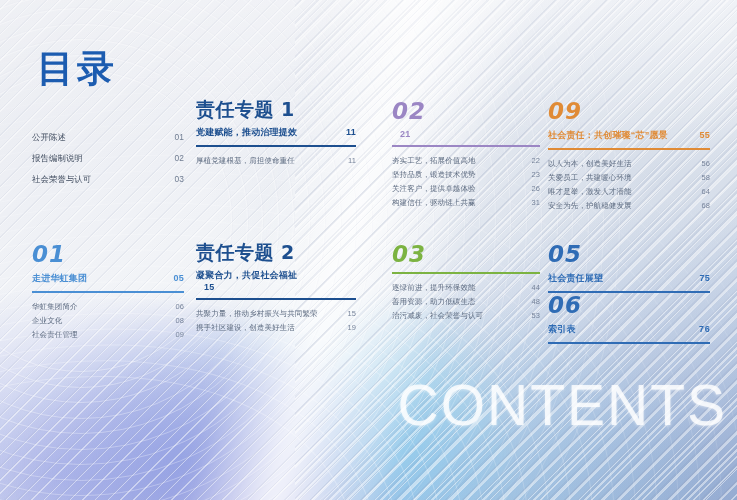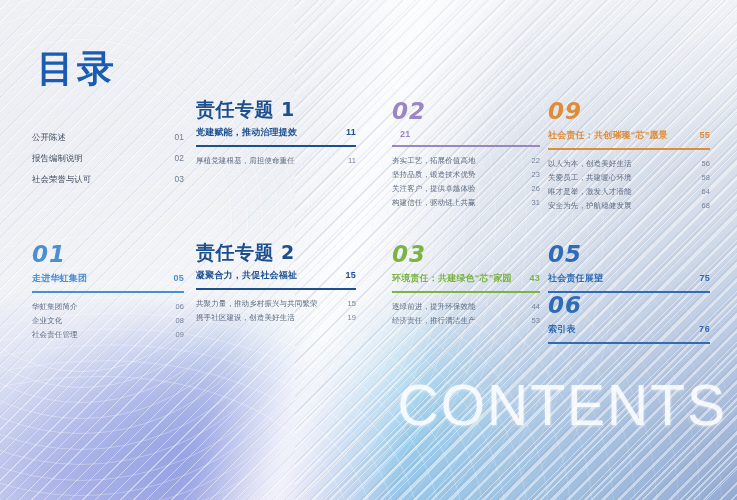--- a/index.html
+++ b/index.html
@@ -291,47 +291,47 @@
           <span>企业文化</span>
           <span class="pg">08</span>
         </div>
         <div class="sub">
           <span>社会责任管理</span>
           <span class="pg">09</span>
         </div>
       </div>
       <div class="block" style="left: 196px; top: 243px; width: 160px;">
         <div class="blk-cntitle" style="color: rgb(29, 79, 143);">责任专题 2</div>
-        <div class="row-main" style="color: rgb(29, 79, 143);">
+        <div class="row-main" style="color: rgb(29, 79, 143); flex-direction: column;">
           <span>凝聚合力，共促社会福祉</span>
           <span class="pg">15</span>
         </div>
         <div class="rule" style="background: rgb(29, 79, 143);"></div>
         <div class="sub">
           <span>共聚力量，推动乡村振兴与共同繁荣</span>
           <span class="pg">15</span>
         </div>
         <div class="sub">
           <span>携手社区建设，创造美好生活</span>
           <span class="pg">19</span>
         </div>
       </div>
       <div class="block" style="left: 392px; top: 243px; width: 148px;">
         <div class="blk-num" style="color: rgb(124, 179, 66);">03</div>
-        <div class="row-main" style="color: rgb(124, 179, 66);">
-          <span>环境责任：共建绿色“芯”家园</span>
-          <span class="pg">43</span>
-        </div>
         <div class="rule" style="background: rgb(124, 179, 66);"></div>
         <div class="sub">
           <span>逐绿前进，提升环保效能</span>
           <span class="pg">44</span>
         </div>
         <div class="sub">
-          <span>经济责任，推行清洁生产</span>
+          <span>善用资源，助力低碳生态</span>
+          <span class="pg">48</span>
+        </div>
+        <div class="sub">
+          <span>治污减废，社会荣誉与认可</span>
           <span class="pg">53</span>
         </div>
       </div>
       <div class="block" style="left: 548px; top: 243px; width: 162px;">
         <div class="blk-num" style="color: rgb(47, 108, 181);">05</div>
         <div class="row-main" style="color: rgb(47, 108, 181);">
           <span>社会责任展望</span>
           <span class="pg">75</span>
         </div>
         <div class="rule" style="background: rgb(47, 108, 181);"></div>

